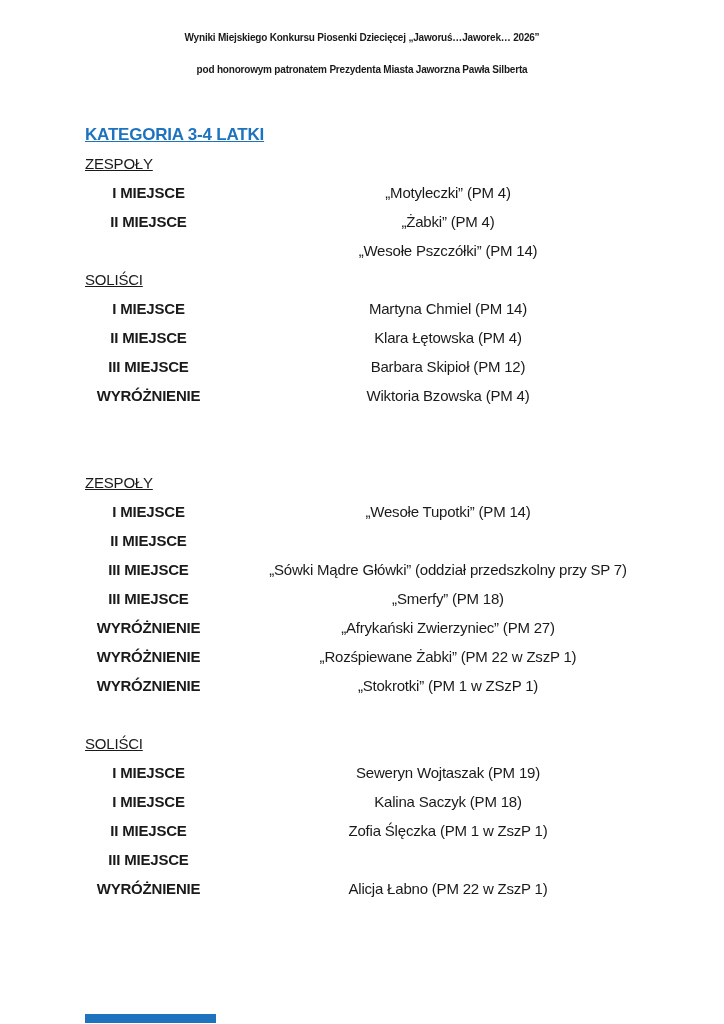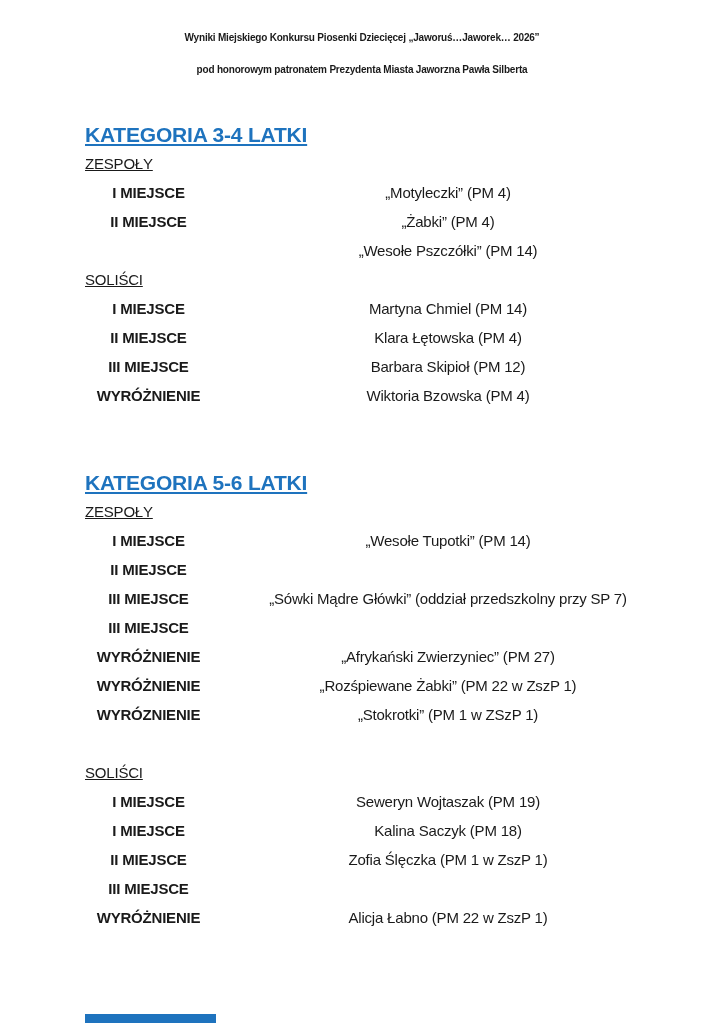--- a/index.html
+++ b/index.html
@@ -24,21 +24,21 @@
     white-space: nowrap;
   }
   .content { padding-left: 85px; padding-right: 40px; }
   .category { margin-top: 34px; }
   .category + .category { margin-top: 58px; }
   .category-heading {
     color: var(--heading-blue);
     font-weight: bold;
     text-decoration: underline;
     line-height: 29px;
-    font-size: 21px;
+    font-size: 17px;
   }
   .section.spacer-before { margin-top: 29px; }
   .section-heading {
     text-decoration: underline;
     line-height: 29px;
   }
   .award-row { display: flex; line-height: 29px; text-align: center; }
   .award-label { width: 127px; flex-shrink: 0; font-weight: bold; }
   .award-recipient { flex: 1; }
   .cutoff-bar {
@@ -88,36 +88,36 @@
           <span class="award-label">III MIEJSCE</span>
           <span class="award-recipient">Barbara Skipioł (PM 12)</span>
         </div>
         <div class="award-row">
           <span class="award-label">WYRÓŻNIENIE</span>
           <span class="award-recipient">Wiktoria Bzowska (PM 4)</span>
         </div>
       </div>
     </div>
     <div class="category">
-      <div class="category-heading">KATEGORIA 5-6 LATKI</div>
       <div class="section">
         <div class="section-heading">ZESPOŁY</div>
         <div class="award-row">
           <span class="award-label">I MIEJSCE</span>
           <span class="award-recipient">„Wesołe Tupotki” (PM 14)</span>
         </div>
         <div class="award-row">
           <span class="award-label">II MIEJSCE</span>
         </div>
         <div class="award-row">
           <span class="award-label">III MIEJSCE</span>
           <span class="award-recipient">„Sówki Mądre Główki” (oddział przedszkolny przy SP 7)</span>
         </div>
         <div class="award-row">
           <span class="award-label">III MIEJSCE</span>
+          <span class="award-recipient">„Smerfy” (PM 18)</span>
         </div>
         <div class="award-row">
           <span class="award-label">WYRÓŻNIENIE</span>
           <span class="award-recipient">„Afrykański Zwierzyniec” (PM 27)</span>
         </div>
         <div class="award-row">
           <span class="award-label">WYRÓŻNIENIE</span>
           <span class="award-recipient">„Rozśpiewane Żabki” (PM 22 w ZszP 1)</span>
         </div>
         <div class="award-row">

